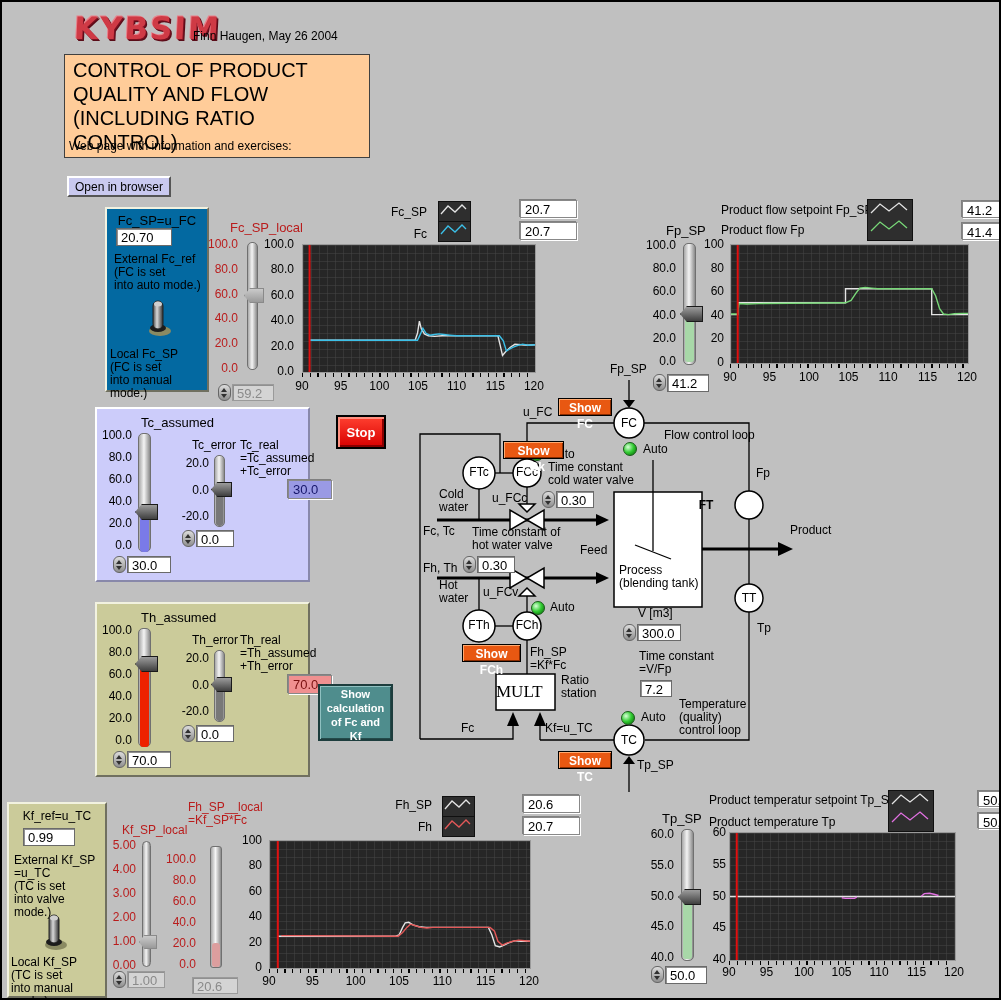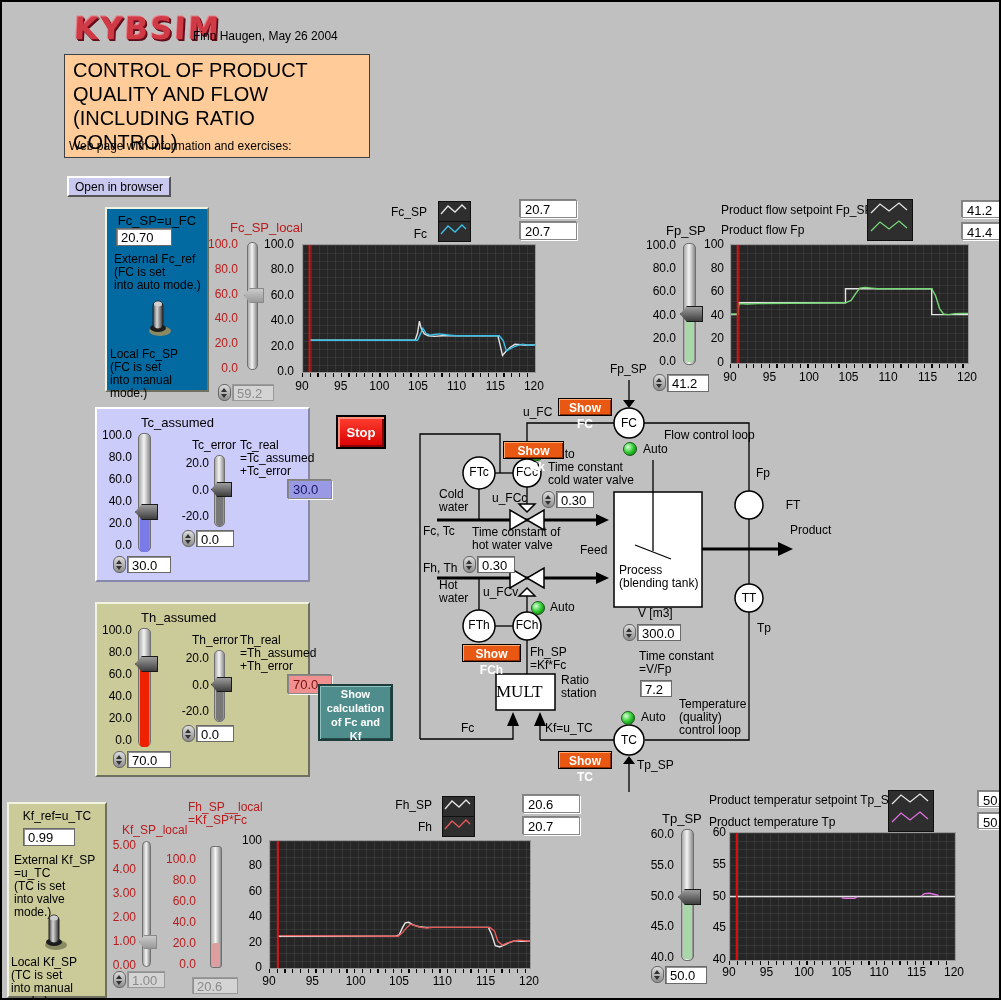--- a/index.html
+++ b/index.html
@@ -351,21 +351,21 @@
       <circle cx="626" cy="716" r="6.5"></circle>
     </g>
   </svg>
 
   <div class="node" style="left:612px;top:415px;">FC</div>
   <div class="node" style="left:462px;top:464px;">FTc</div>
   <div class="node" style="left:510px;top:464px;">FCc</div>
   <div class="node" style="left:462px;top:617px;">FTh</div>
   <div class="node" style="left:510px;top:617px;">FCh</div>
   <div class="node" style="left:612px;top:732px;">TC</div>
-  <div class="node" style="left:776px;top:497px;">FT</div>
+  <div class="node" style="left:689px;top:497px;font-weight:bold;">FT</div>
   <div class="node" style="left:732px;top:590px;">TT</div>
 
   <div class="abs t12" style="left:608px;top:361px;">Fp_SP</div>
   <div class="abs t12" style="left:521px;top:404px;">u_FC</div>
   <div class="abs t12" style="left:662px;top:427px;">Flow control loop</div>
   <div class="abs t12" style="left:548px;top:446px;">Auto</div>
   <div class="abs t12" style="left:641px;top:441px;">Auto</div>
   <div class="abs t12" style="left:548px;top:599px;">Auto</div>
   <div class="abs t12" style="left:639px;top:709px;">Auto</div>
   <div class="abs t12 pre" style="left:546px;top:459px;">Time constant

